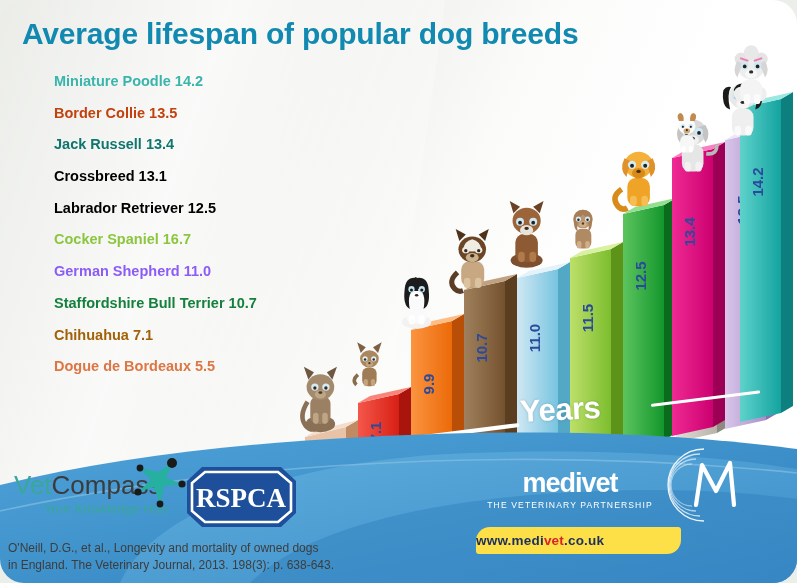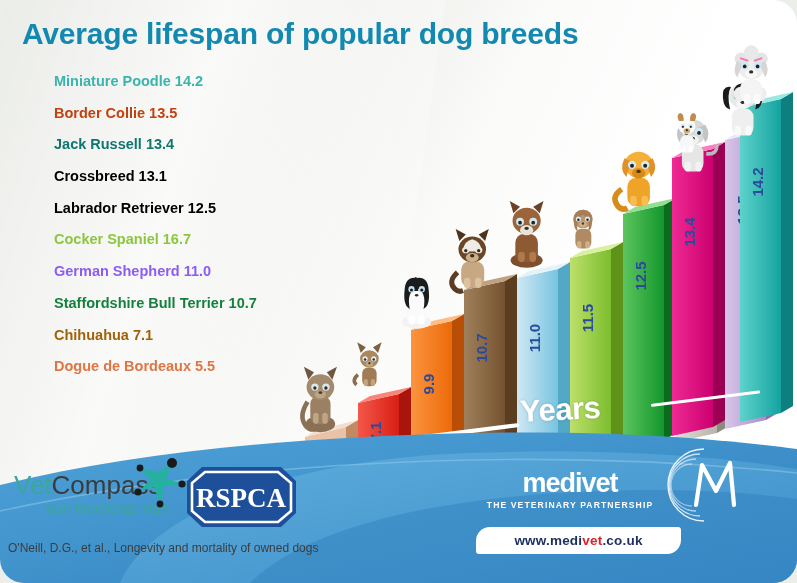--- a/index.html
+++ b/index.html
@@ -62,26 +62,26 @@
   .swoosh{ position:absolute; left:0; bottom:0; width:797px; height:190px; }
 
   .medivet{
     position:absolute; left:470px; top:470px; width:200px;
     text-align:center; color:#fff;
   }
   .medivet .mname{
     font-size:27px; font-weight:bold; letter-spacing:-1px; line-height:1;
   }
   .medivet .mtag{
-    font-size:8.6px; font-weight:bold; letter-spacing:1.1px; margin-top:3px;
+    font-size:8.6px; font-weight:normal; letter-spacing:1.1px; margin-top:3px;
   }
   .url-pill{
     position:absolute; left:476px; top:527px; width:205px; height:27px;
-    background:#ffffff; border-radius:14px 3px 14px 3px;
-    display:flex; align-items:center; justify-content:center;
+    background:#fde047; border-radius:14px 3px 14px 3px;
+    display:flex; align-items:center; justify-content:flex-start;
   }
   .url-pill span{ font-size:13.5px; font-weight:bold; color:#1b2f5e; letter-spacing:.2px;}
   .url-pill .red{ color:#d8232a; }
 
   
   .vetcompass{ position:absolute; left:14px; top:472px; }
   .vc-word{ font-size:26px; line-height:1; }
   .vc-word .vet{ color:#3aa79a; }
   .vc-word .compass{ color:#3b3b3b; }
   .vc-sub{ font-size:13px; color:#3aa79a; margin-top:3px; margin-left:30px; letter-spacing:.1px;}
@@ -543,15 +543,16 @@
   </svg>
 
   <svg class="rspca" style="width:111px;height:62px" viewBox="0 0 111 62">
     <polygon points="16,1 95,1 110,15 110,47 95,61 16,61 1,47 1,15" fill="#1d4f9b"></polygon>
     <polygon points="19,6 92,6 105,17 105,45 92,56 19,56 6,45 6,17" fill="none" stroke="#ffffff" stroke-width="2.6"></polygon>
     <text x="55" y="41" text-anchor="middle" font-family="Liberation Serif, serif" font-size="27" font-weight="bold" fill="#ffffff">RSPCA</text>
   </svg>
 
   <div class="citation">
     <div>O'Neill, D.G., et al., Longevity and mortality of owned dogs</div>
+    <div>in England. The Veterinary Journal, 2013. 198(3): p. 638-643.</div>
   </div>
 
 </div>
 
 </body></html>

